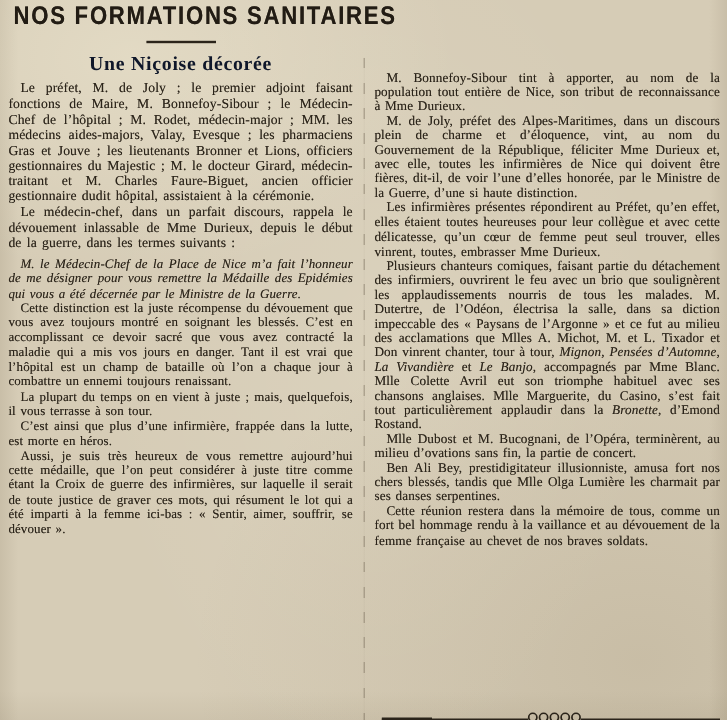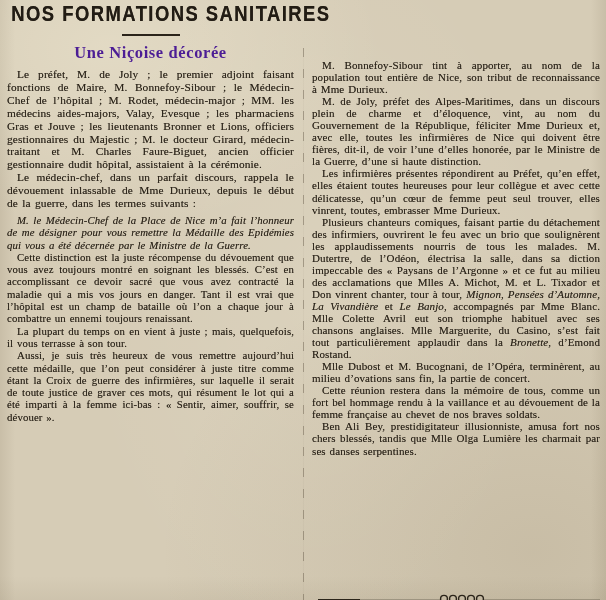--- a/index.html
+++ b/index.html
@@ -33,21 +33,21 @@
   .title-rule {
     width:58px; height:2px; background:#2b241a;
     margin:10px auto 0 auto;
   }
   .subhead {
     font-weight:bold;
     font-size:16.5px;
     letter-spacing:0.6px;
     text-align:center;
     margin-top:7px;
-    color:#4c1d95;
+    color:#0f172a;
   }
   .paras { margin-top:5px; }
   .para {
     margin:0;
     text-indent:10px;
     text-align:justify;
     hyphens:auto;
     word-spacing:1.4px;
     letter-spacing:0.1px;
     font-size:11.4px;
@@ -83,35 +83,36 @@
 <div class="col-left">
   <div class="headline">NOS FORMATIONS SANITAIRES</div>
   <div class="title-rule"></div>
   <div class="subhead">Une Niçoise décorée</div>
   <div class="paras">
       <p class="para"><span>Le préfet, M. de Joly ; le premier adjoint faisant fonctions de Maire, M. Bonnefoy-Sibour ; le Médecin-Chef de l’hôpital ; M. Rodet, médecin-major ; MM. les médecins aides-majors, Valay, Evesque ; les pharmaciens Gras et Jouve ; les lieutenants Bronner et Lions, officiers gestionnaires du Majestic ; M. le docteur Girard, médecin-traitant et M. Charles Faure-Biguet, ancien officier gestionnaire dudit hôpital, assistaient à la cérémonie.</span></p>
       <p class="para"><span>Le médecin-chef, dans un parfait discours, rappela le dévouement inlassable de Mme Durieux, depuis le début de la guerre, dans les termes suivants :</span></p>
       <p class="para small first-small"><span>M. le Médecin-Chef de la Place de Nice m’a fait l’honneur de me désigner pour vous remettre la Médaille des Epidémies qui vous a été décernée par le Ministre de la Guerre.</span></p>
       <p class="para small"><span>Cette distinction est la juste récompense du dévouement que vous avez toujours montré en soignant les blessés. C’est en accomplissant ce devoir sacré que vous avez contracté la maladie qui a mis vos jours en danger. Tant il est vrai que l’hôpital est un champ de bataille où l’on a chaque jour à combattre un ennemi toujours renaissant.</span></p>
       <p class="para small"><span>La plupart du temps on en vient à juste ; mais, quelquefois, il vous terrasse à son tour.</span></p>
+      <p class="para small"><span>C’est ainsi que plus d’une infirmière, frappée dans la lutte, est morte en héros.</span></p>
       <p class="para small"><span>Aussi, je suis très heureux de vous remettre aujourd’hui cette médaille, que l’on peut considérer à juste titre comme étant la Croix de guerre des infirmières, sur laquelle il serait de toute justice de graver ces mots, qui résument le lot qui a été imparti à la femme ici-bas : « Sentir, aimer, souffrir, se dévouer ».</span></p>
     </div>
 </div>
 
 <div class="col-rule"></div>
 
 <div class="col-right">
   <div class="paras">
       <p class="para"><span>M. Bonnefoy-Sibour tint à apporter, au nom de la population tout entière de Nice, son tribut de reconnaissance à Mme Durieux.</span></p>
       <p class="para"><span>M. de Joly, préfet des Alpes-Maritimes, dans un discours plein de charme et d’éloquence, vint, au nom du Gouvernement de la République, féliciter Mme Durieux et, avec elle, toutes les infirmières de Nice qui doivent être fières, dit-il, de voir l’une d’elles honorée, par le Ministre de la Guerre, d’une si haute distinction.</span></p>
       <p class="para"><span>Les infirmières présentes répondirent au Préfet, qu’en effet, elles étaient toutes heureuses pour leur collègue et avec cette délicatesse, qu’un cœur de femme peut seul trouver, elles vinrent, toutes, embrasser Mme Durieux.</span></p>
       <p class="para"><span>Plusieurs chanteurs comiques, faisant partie du détachement des infirmiers, ouvrirent le feu avec un brio que soulignèrent les applaudissements nourris de tous les malades. M. Dutertre, de l’Odéon, électrisa la salle, dans sa diction impeccable des « Paysans de l’Argonne » et ce fut au milieu des acclamations que Mlles A. Michot, M. et L. Tixador et Don vinrent chanter, tour à tour, </span><span class="it">Mignon, Pensées d’Automne, La Vivandière</span><span> et </span><span class="it">Le Banjo</span><span>, accompagnés par Mme Blanc. Mlle Colette Avril eut son triomphe habituel avec ses chansons anglaises. Mlle Marguerite, du Casino, s’est fait tout particulièrement applaudir dans la </span><span class="it">Bronette</span><span>, d’Emond Rostand.</span></p>
       <p class="para"><span>Mlle Dubost et M. Bucognani, de l’Opéra, terminèrent, au milieu d’ovations sans fin, la partie de concert.</span></p>
+      <p class="para"><span>Ben Ali Bey, prestidigitateur illusionniste, amusa fort nos chers blessés, tandis que Mlle Olga Lumière les charmait par ses danses serpentines.</span></p>
       <p class="para"><span>Cette réunion restera dans la mémoire de tous, comme un fort bel hommage rendu à la vaillance et au dévouement de la femme française au chevet de nos braves soldats.</span></p>
-      <p class="para"><span>Ben Ali Bey, prestidigitateur illusionniste, amusa fort nos chers blessés, tandis que Mlle Olga Lumière les charmait par ses danses serpentines.</span></p>
     </div>
 </div>
 
 <div class="tailpiece">
   <svg width="282" height="10" viewBox="0 0 282 10" xmlns="http://www.w3.org/2000/svg">
     <path d="M0 6.5 H42" stroke="#2b241a" stroke-width="3" fill="none"></path>
     <path d="M0 6.5 H122" stroke="#2b241a" stroke-width="1.6" fill="none"></path>
     <circle cx="126" cy="4.8" r="3.4" stroke="#2b241a" stroke-width="1.4" fill="none"></circle>
     <circle cx="135" cy="4.8" r="3.4" stroke="#2b241a" stroke-width="1.4" fill="none"></circle>
     <circle cx="144" cy="4.8" r="3.4" stroke="#2b241a" stroke-width="1.4" fill="none"></circle>

